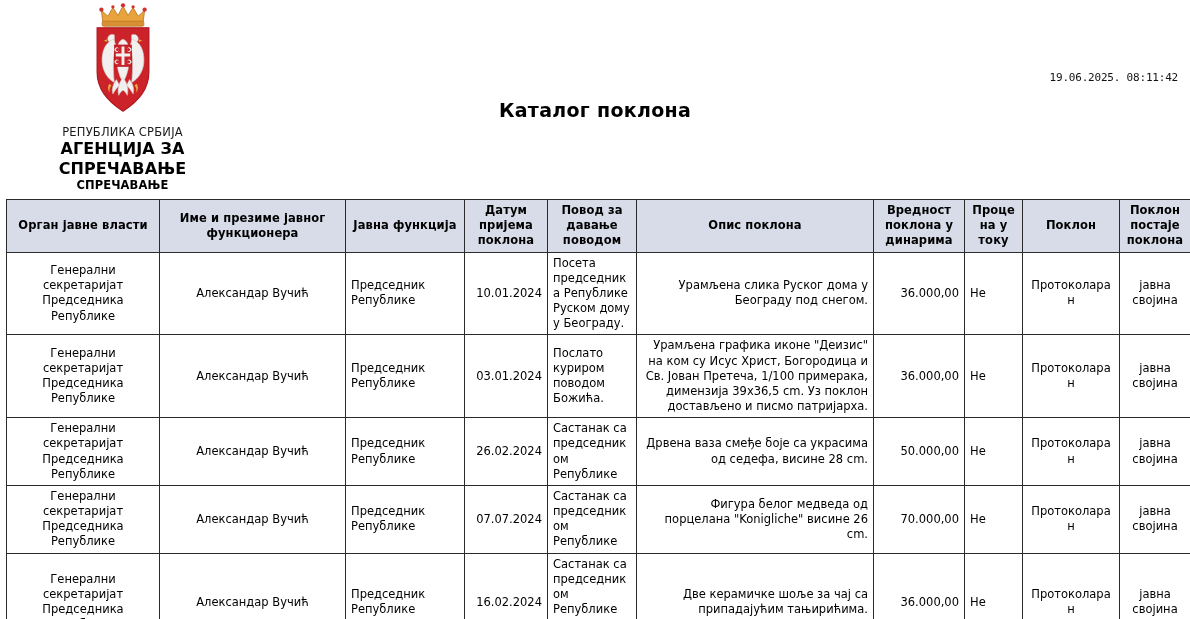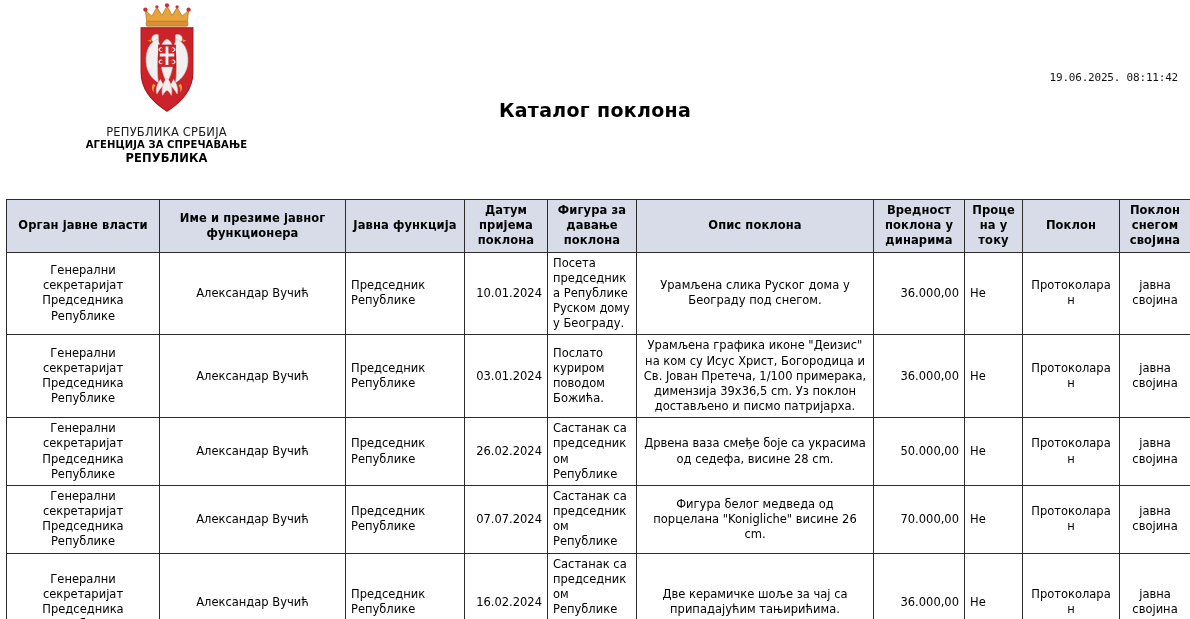--- a/index.html
+++ b/index.html
@@ -22,39 +22,38 @@
     position: relative;
     height: 195px;
     width: 1190px;
   }
   .emblem-block {
     position: absolute;
     left: 0px;
     top: 3px;
     width: 245px;
     text-align: center;
-    padding-left: 44px;
   }
   .emblem {
     width: 72px;
     height: 112px;
     margin: 0 auto;
     display: block;
   }
   .org-lines {
     margin-top: 10px;
     line-height: 1.22;
   }
   .org-line-1 {
     font-size: 11.5px;
     letter-spacing: .2px;
     color: #1a1a1a;
   }
   .org-line-2 {
-    font-size: 10px;
+    font-size: 16px;
     font-weight: bold;
     letter-spacing: .1px;
     color: #000;
   }
   .org-line-3 {
     font-size: 11.5px;
     font-weight: bold;
     letter-spacing: .1px;
     color: #000;
   }
@@ -107,21 +106,21 @@
     text-align: center;
     height: 44px;
     font-size: 11.5px;
     letter-spacing: .1px;
   }
   td.c-organ      { text-align: center;   }
   td.c-name       { text-align: center; margin-left: 12px;   }
   td.c-function   { text-align: left;   }
   td.c-date       { text-align: right;  }
   td.c-occasion   { text-align: left; }
-  td.c-desc       { text-align: center;   }
+  td.c-desc       { text-align: right;   }
   td.c-value      { text-align: right;  }
   td.c-estimate   { text-align: left; }
   td.c-gift       { text-align: center; }
   td.c-property   { text-align: center; }
 
   
   col.w-organ     { width: 153px; }
   col.w-name      { width: 186px; }
   col.w-function  { width: 119px; }
   col.w-date      { width: 83px;  }
@@ -186,21 +185,21 @@
 
       <g fill="#e8a33d">
         <path d="M31 112 C28 116 29 122 32 124 C30 119 33 116 34 114 Z"></path>
         <path d="M69 112 C72 116 71 122 68 124 C70 119 67 116 66 114 Z"></path>
       </g>
     </svg>
 
     <div class="org-lines">
       <div class="org-line-1">РЕПУБЛИКА СРБИЈА</div>
       <div class="org-line-2">АГЕНЦИЈА ЗА СПРЕЧАВАЊЕ</div>
-      <div class="org-line-3">РЕПУБЛИКА</div>
+      <div class="org-line-3">СПРЕЧАВАЊЕ</div>
     </div>
   </div>
 
   <div class="doc-title">Каталог поклона</div>
   <div class="timestamp">19.06.2025. 08:11:42</div>
 </div>
 
 <div class="table-wrap">
   <table class="catalog">
     <colgroup>
@@ -214,26 +213,26 @@
         <col class="w-estimate">
         <col class="w-gift">
         <col class="w-property">
     </colgroup>
     <thead>
       <tr>
         <th>Орган јавне власти</th>
         <th>Име и презиме јавног функционера</th>
         <th>Јавна функција</th>
         <th>Датум пријема поклона</th>
-        <th>Фигура за давање поклона</th>
+        <th>Повод за давање поводом</th>
         <th>Опис поклона</th>
         <th>Вредност поклона у динарима</th>
         <th>Процена у току</th>
         <th>Поклон</th>
-        <th>Поклон снегом својина</th>
+        <th>Поклон постаје поклона</th>
       </tr>
     </thead>
     <tbody>
       <tr>
         <td class="c-organ">Генерални секретаријат Председника Републике</td>
         <td class="c-name">Александар Вучић</td>
         <td class="c-function">Председник Републике</td>
         <td class="c-date">10.01.2024</td>
         <td class="c-occasion">Посета председника Републике Руском дому у Београду.</td>
         <td class="c-desc">Урамљена слика Руског дома у Београду под снегом.</td>

